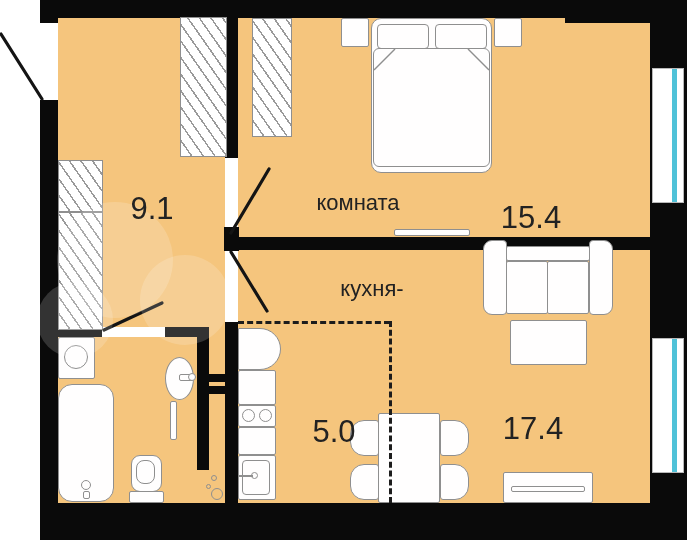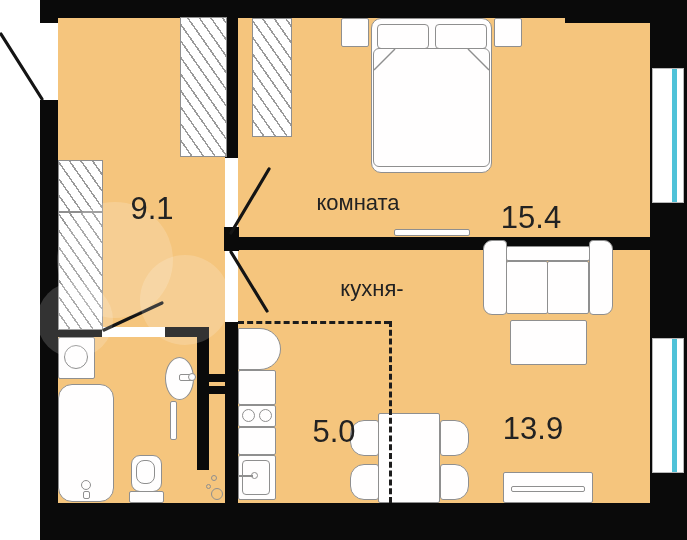--- a/index.html
+++ b/index.html
@@ -138,15 +138,15 @@
   <div class="abs wm-circle" style="left:140px;top:255px;width:90px;height:90px;"></div>
   <div class="abs wm-circle" style="left:37px;top:282px;width:76px;height:76px;"></div>
 
   <div class="abs label area-num" style="left:152px;top:209px;">9.1</div>
   <div class="abs label room-name" style="left:358px;top:203px;">комната</div>
   <div class="abs label area-num" style="left:531px;top:218px;">15.4</div>
   <div class="abs label room-name" style="left:372px;top:289px;">
     <span>кухня-</span><br>
   </div>
   <div class="abs label area-num" style="left:302px;top:432px;margin-left:32px;">5.0</div>
-  <div class="abs label area-num" style="left:533px;top:429px;">13.9</div>
+  <div class="abs label area-num" style="left:533px;top:429px;">17.4</div>
 
 </div>
 
 </body></html>

